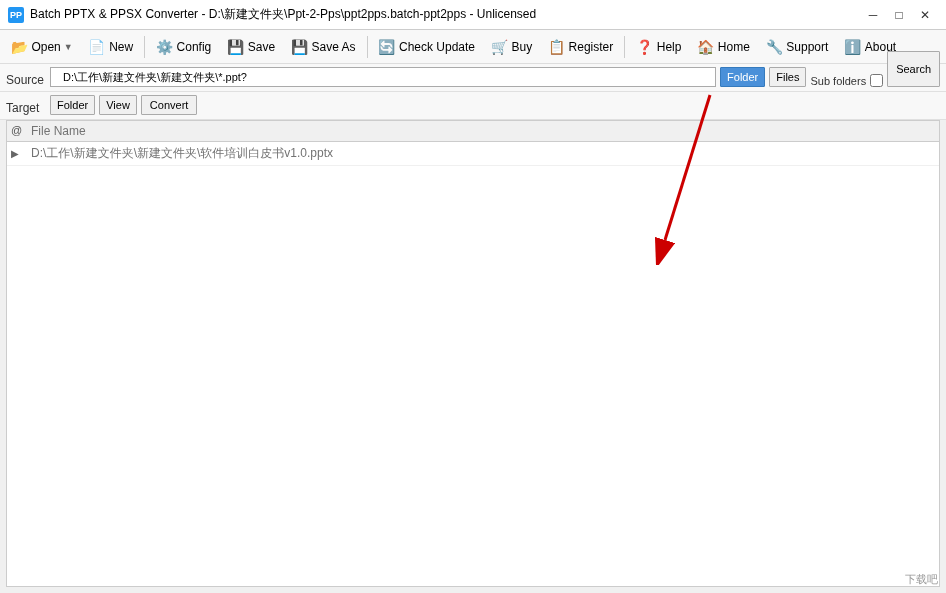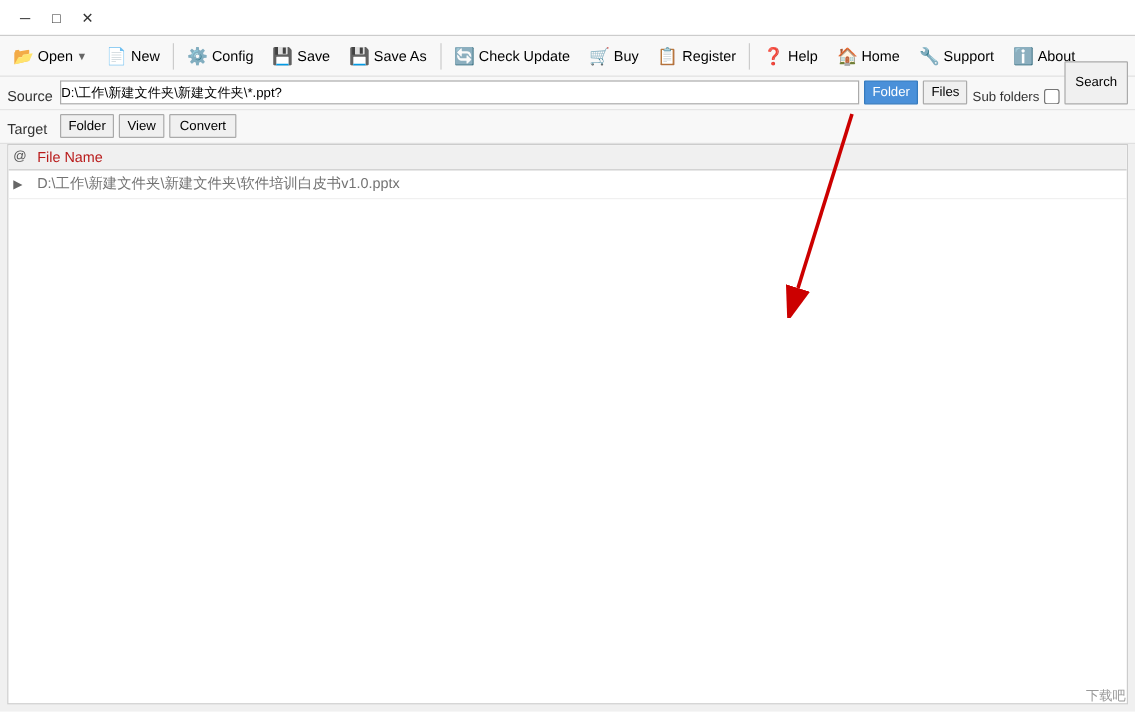--- a/index.html
+++ b/index.html
@@ -105,21 +105,21 @@
     }
     .input-label {
       min-width: 40px;
       font-size: 12px;
       color: #333;
     }
     .input-path {
       flex: 1;
       height: 20px;
       border: 1px solid #aaa;
-      padding: 1px 0;
+      padding: 1px 12px;
       font-size: 11px;
       background: white;
       outline: none;
     }
     .btn-small {
       height: 20px;
       padding: 0 6px;
       font-size: 11px;
       border: 1px solid #aaa;
       background: #f0f0f0;
@@ -174,21 +174,21 @@
       font-weight: normal;
     }
     .col-num {
       width: 20px;
       min-width: 20px;
       color: #555;
       font-size: 11px;
     }
     .col-filename {
       flex: 1;
-      color: #b91c1c;
+      color: #737373;
     }
     .col-result {
       width: 200px;
       color: #333;
     }
     .file-row {
       display: flex;
       align-items: center;
       padding: 3px 4px;
       border-bottom: 1px solid #f0f0f0;
@@ -233,20 +233,26 @@
       top: 85px;
       left: 620px;
       pointer-events: none;
       z-index: 100;
     }
   </style>
 </head>
 <body>
 
 <div class="title-bar">
+  <div class="title-bar-left">
+    <div class="title-bar-icon">
+      <span>PP</span>
+    </div>
+    <span>Batch PPTX &amp; PPSX Converter - D:\新建文件夹\Ppt-2-Pps\ppt2pps.batch-ppt2pps - Unlicensed</span>
+  </div>
   <div class="title-bar-controls">
     <button class="title-btn">─</button>
     <button class="title-btn">□</button>
     <button class="title-btn close">✕</button>
   </div>
 </div>
 
 <div class="menu-bar">
   <div class="menu-item">
     <span class="menu-icon">📂</span>

